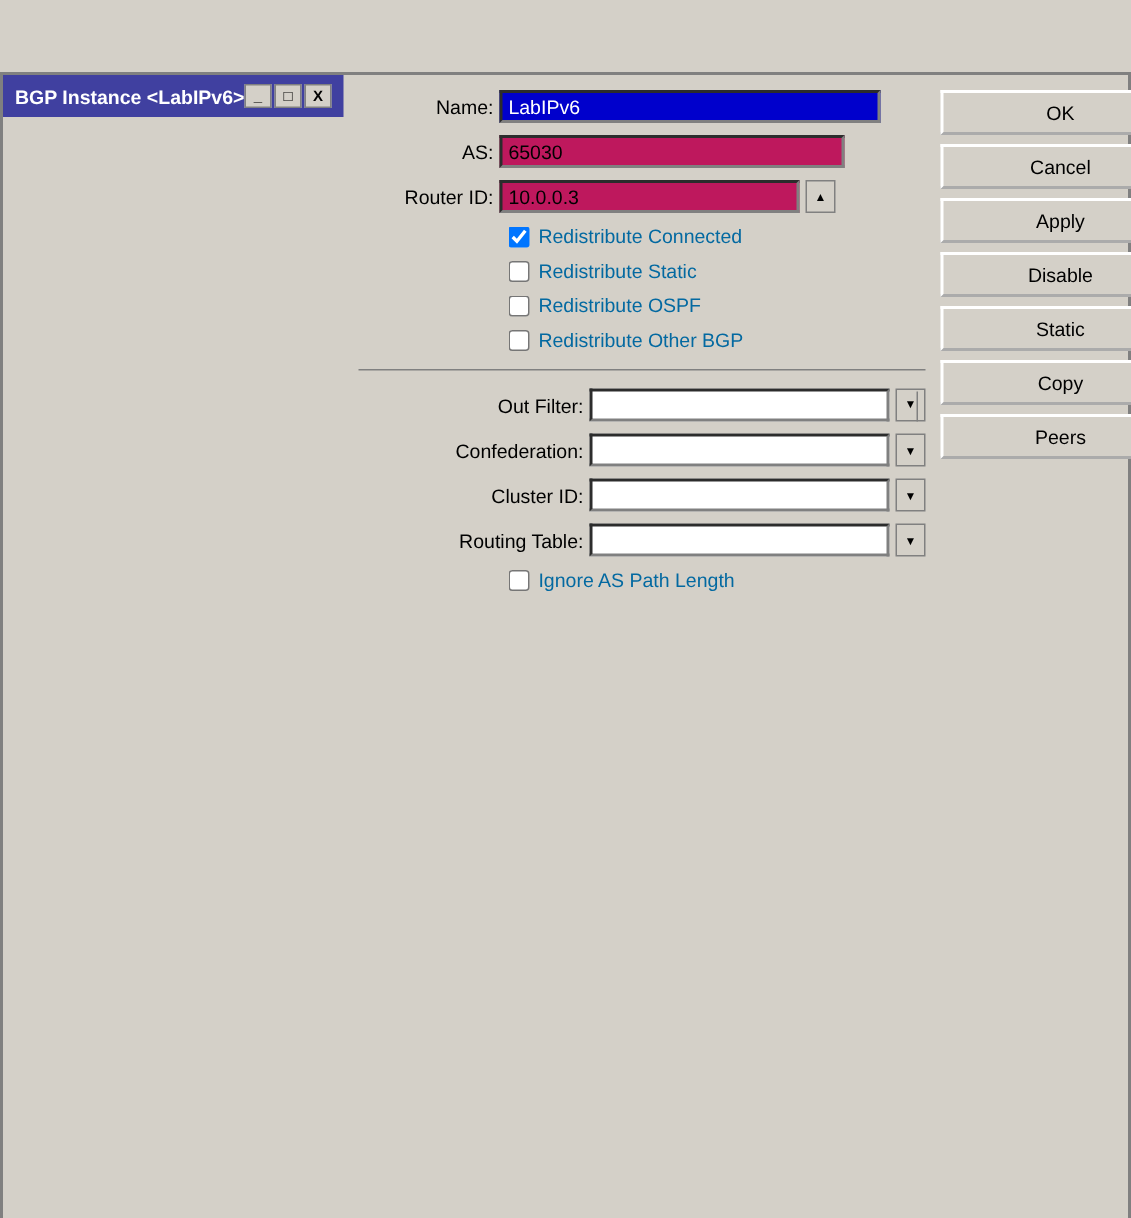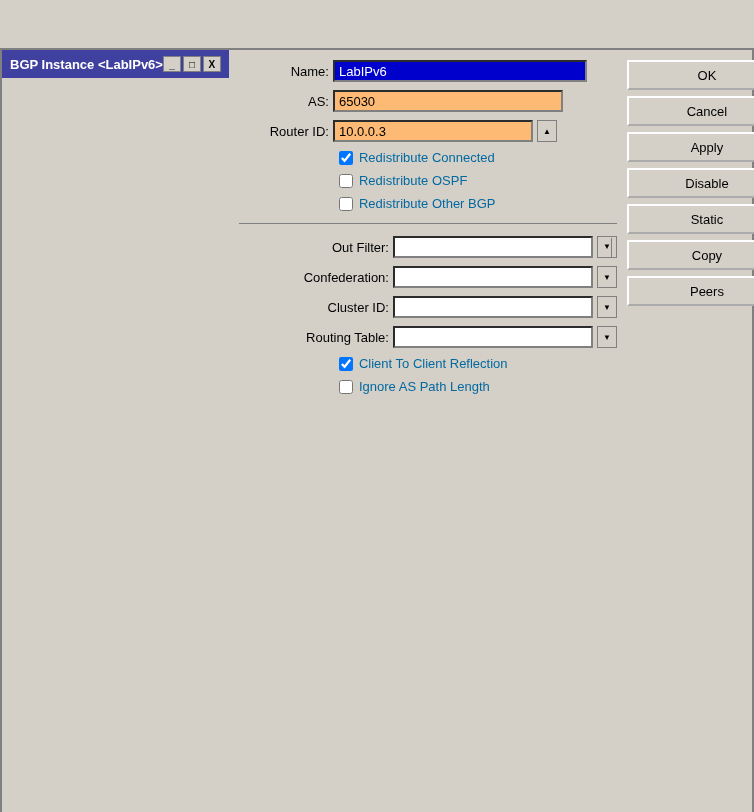--- a/index.html
+++ b/index.html
@@ -77,21 +77,21 @@
       align-items: center;
       gap: 4px;
     }
     .form-label {
       text-align: right;
       color: #000;
       white-space: nowrap;
     }
     .form-input {
       border: 2px inset #808080;
-      background: #fdba74;
+      background: #be185d;
       padding: 2px 4px;
       height: 22px;
       font-size: 13px;
       font-family: Arial, sans-serif;
     }
     .name-input {
       width: 254px;
       background: #0000cc;
       color: white;
     }
@@ -230,20 +230,24 @@
 
       <div class="form-row">
         <span class="form-label" style="width:90px;">Router ID:</span>
         <input class="form-input routerid-input" type="text" value="10.0.0.3" style="">
         <button class="spin-btn up-arrow"></button>
       </div>
 
       <div class="checkbox-row">
         <input type="checkbox" checked="" style="">
         <span class="checkbox-label">Redistribute Connected</span>
+      </div>
+      <div class="checkbox-row">
+        <input type="checkbox" style="">
+        <span class="checkbox-label">Redistribute Static</span>
       </div>
       <div class="checkbox-row">
         <input type="checkbox" style="">
         <span class="checkbox-label">Redistribute OSPF</span>
       </div>
       <div class="checkbox-row">
         <input type="checkbox" style="">
         <span class="checkbox-label">Redistribute Other BGP</span>
       </div>
 
@@ -272,24 +276,20 @@
         <input class="filter-input" type="text" value="" style="">
         <button class="dropdown-btn down-arrow"></button>
       </div>
 
       <div class="filter-row">
         <span class="filter-label" style="width:150px;">Routing Table:</span>
         <input class="filter-input" type="text" value="" style="">
         <button class="dropdown-btn down-arrow"></button>
       </div>
 
-      <div class="checkbox-row">
-        <input type="checkbox" checked="" style="">
-        <span class="checkbox-label">Client To Client Reflection</span>
-      </div>
 
       <div class="checkbox-row">
         <input type="checkbox" style="">
         <span class="checkbox-label">Ignore AS Path Length</span>
       </div>
     </div>
 
     <div class="sidebar">
       <button class="sidebar-btn">OK</button>
       <button class="sidebar-btn">Cancel</button>

